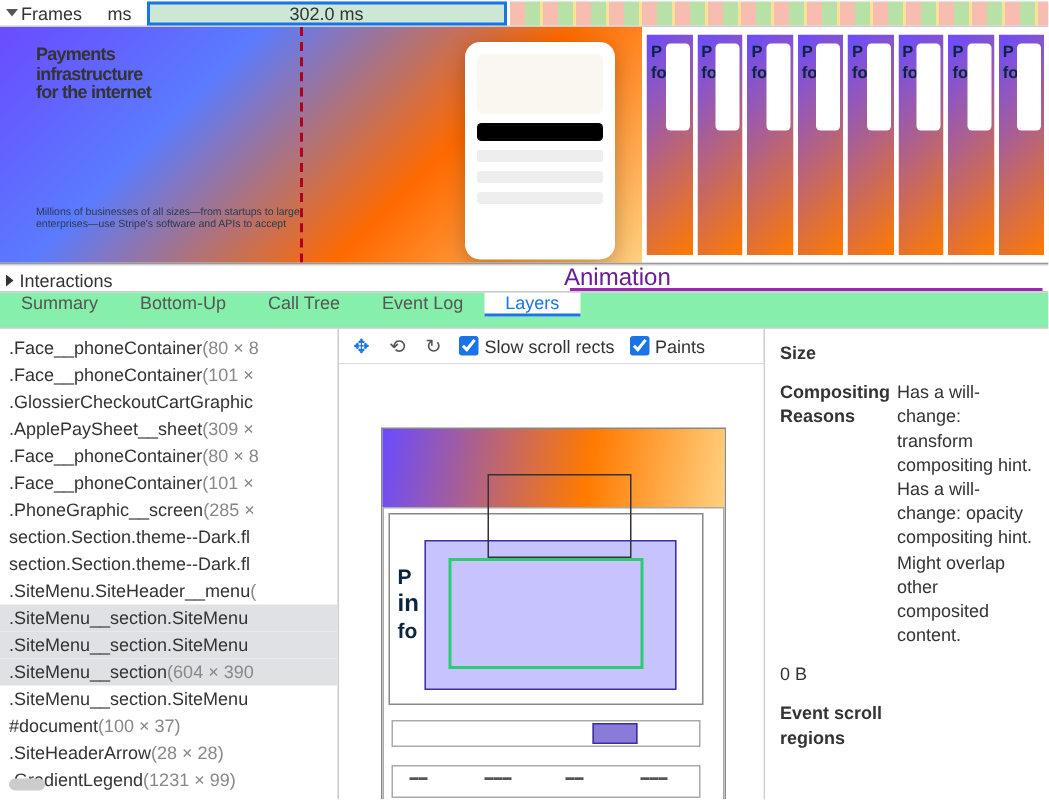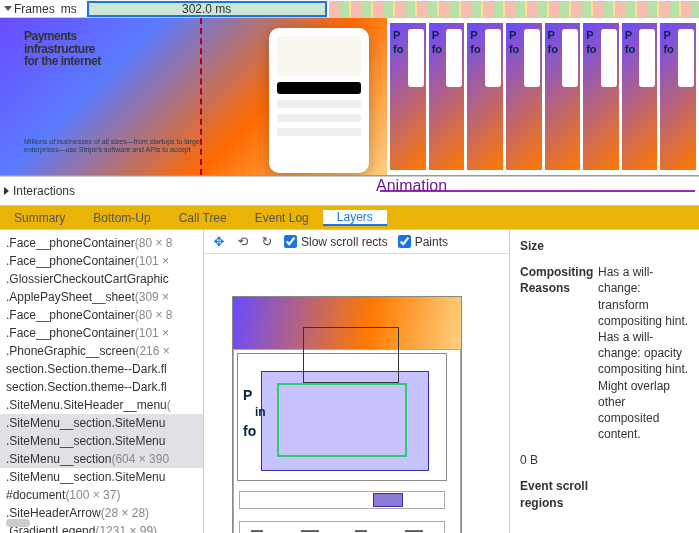--- a/index.html
+++ b/index.html
@@ -1,46 +1,46 @@
 <!DOCTYPE html>
 <html><head>
 <meta charset="utf-8">
 <style>
 *{margin:0;padding:0;box-sizing:border-box;font-family:-apple-system,BlinkMacSystemFont,"Segoe UI",Arial,sans-serif;font-size:12px;color:#333}
 body{width:699px;height:533px;overflow:hidden;background:#fff;display:flex;flex-direction:column}
 .frames{height:18px;display:flex;align-items:center;border-bottom:1px solid #ccc;background:#fff;font-size:11px}
 .frames .label{display:flex;align-items:center;padding:0 4px;gap:2px}
 .frames .tri{width:0;height:0;border-left:4px solid transparent;border-right:4px solid transparent;border-top:5px solid #555}
-.frames .ms1{margin-left:4px}
+.frames .ms1{margin-left:15px}
 .frames .seg{margin-left:6px;border:2px solid #1a73e8;background:#cce8d5;height:16px;width:240px;display:flex;align-items:center;justify-content:center;font-size:11px}
 .frames .rest{flex:1;height:16px;background:repeating-linear-gradient(90deg,#f6bdb0 0 10px,#b7e1a7 10px 20px,#fde293 20px 22px);margin-left:2px}
 .thumbs{height:158px;background:#eee;display:flex;border-bottom:1px solid #999;position:relative}
-.thumbs .big{width:387px;height:100%;position:relative;overflow:hidden;background:linear-gradient(135deg,#6a4bff 0%,#5a7bff 30%,#ff6a00 65%,#ffd080 100%)}
+.thumbs .big{width:428px;height:100%;position:relative;overflow:hidden;background:linear-gradient(135deg,#6a4bff 0%,#5a7bff 30%,#ff6a00 65%,#ffd080 100%)}
 .thumbs .big .txt{position:absolute;left:24px;top:12px;color:#0a2540;font-weight:600;font-size:24px;line-height:1.05;letter-spacing:-0.5px}
 .thumbs .big .sub{position:absolute;left:24px;top:120px;color:#2a3b50;font-size:7px;line-height:1.2;width:190px}
 .thumbs .big .phone{position:absolute;right:18px;top:10px;width:100px;height:145px;background:#fff;border-radius:10px;box-shadow:0 4px 14px rgba(0,0,0,.25)}
 .thumbs .big .phone .card{margin:8px 8px 0;height:40px;background:#faf7f0;border-radius:4px}
 .thumbs .big .phone .btn{margin:6px 8px 0;height:12px;background:#000;border-radius:3px}
 .thumbs .big .phone .row{margin:6px 8px 0;height:8px;background:#eee;border-radius:2px}
 .thumbs .big .dash{position:absolute;left:200px;top:0;bottom:0;border-left:2px dashed #b00020}
 .thumbs .small{flex:1;display:flex;gap:1px;overflow:hidden;padding:4px 2px;background:#fff}
 .thumbs .small .th{width:42px;height:100%;background:linear-gradient(135deg,#6a4bff,#ff7a00);position:relative;border:1px solid #fff}
 .thumbs .small .th .t1{position:absolute;left:3px;top:6px;color:#0a2540;font-weight:700;font-size:11px}
 .thumbs .small .th .t2{position:absolute;left:3px;top:20px;color:#0a2540;font-weight:700;font-size:11px}
 .thumbs .small .th .ph{position:absolute;right:2px;top:6px;width:16px;height:58px;background:#fff;border-radius:3px}
-.interactions{height:30px;display:flex;align-items:center;border-bottom:1px solid #ccc;border-top:1px solid #ccc;font-size:11px;color:#555}
+.interactions{height:19px;display:flex;align-items:flex-end;border-bottom:1px solid #ccc;border-top:1px solid #ccc;font-size:11px;color:#555}
 .interactions .l{display:flex;align-items:center;gap:4px;padding:0 4px;width:376px}
 .interactions .l .tr{width:0;height:0;border-top:4px solid transparent;border-bottom:4px solid transparent;border-left:5px solid #333}
 .interactions .line{flex:1;height:2px;background:#9c27b0;margin:0 4px;position:relative}
 .interactions .anim{position:absolute;left:376px;top:0;font-size:16px;color:#6a1b9a}
-.tabs{height:24px;display:flex;align-items:center;border-bottom:1px solid #ccc;background:#eab308}
+.tabs{height:24px;display:flex;align-items:flex-start;border-bottom:1px solid #ccc;background:#86efac}
 .tabs .tab{padding:0 14px;display:flex;align-items:center;cursor:pointer;color:#555;font-size:12px}
 .tabs .tab.act{color:#1a73e8;border-bottom:2px solid #1a73e8;background:#fff}
 .main{flex:1;display:flex;overflow:hidden}
-.sidebar{width:204px;border-right:1px solid #ccc;overflow-y:auto;padding:4px 0;position:relative}
+.sidebar{width:226px;border-right:1px solid #ccc;overflow-y:auto;padding:4px 0;position:relative}
 .sidebar .item{padding:2px 6px;font-size:12px;white-space:nowrap;overflow:hidden;text-overflow:ellipsis;cursor:default}
 .sidebar .item.sel{background:#dfe1e5}
 .sidebar .dim{color:#888}
 .sidebar::-webkit-scrollbar{width:7px}
 .sidebar::-webkit-scrollbar-thumb{background:#bbb;border-radius:4px}
 .center{flex:1;display:flex;flex-direction:column}
 .toolbar{height:24px;display:flex;align-items:center;gap:10px;padding:0 8px;border-bottom:1px solid #ddd}
 .toolbar .icn{width:14px;height:14px;display:flex;align-items:center;justify-content:center;color:#1a73e8;cursor:pointer;font-size:13px}
 .toolbar label{display:flex;align-items:center;gap:4px;font-size:12px;cursor:pointer}
 .toolbar input[type=checkbox]{width:13px;height:13px;accent-color:#1a73e8}
@@ -152,21 +152,21 @@
 </div>
 
 <div class="main">
   <div class="sidebar" id="sb">
     <div class="item"><span>.Face__phoneContainer</span><span class="dim">(80 × 8</span></div>
       <div class="item"><span>.Face__phoneContainer</span><span class="dim">(101 ×</span></div>
       <div class="item"><span>.GlossierCheckoutCartGraphic</span><span class="dim"></span></div>
       <div class="item"><span>.ApplePaySheet__sheet</span><span class="dim">(309 ×</span></div>
       <div class="item"><span>.Face__phoneContainer</span><span class="dim">(80 × 8</span></div>
       <div class="item"><span>.Face__phoneContainer</span><span class="dim">(101 ×</span></div>
-      <div class="item"><span>.PhoneGraphic__screen</span><span class="dim">(216 ×</span></div>
+      <div class="item"><span>.PhoneGraphic__screen</span><span class="dim">(285 ×</span></div>
       <div class="item"><span>section.Section.theme--Dark.fl</span><span class="dim"></span></div>
       <div class="item"><span>section.Section.theme--Dark.fl</span><span class="dim"></span></div>
       <div class="item"><span>.SiteMenu.SiteHeader__menu</span><span class="dim">(</span></div>
       <div class="item sel"><span>.SiteMenu__section.SiteMenu</span><span class="dim"></span></div>
       <div class="item sel"><span>.SiteMenu__section.SiteMenu</span><span class="dim"></span></div>
       <div class="item sel"><span>.SiteMenu__section</span><span class="dim">(604 × 390</span></div>
       <div class="item"><span>.SiteMenu__section.SiteMenu</span><span class="dim"></span></div>
       <div class="item"><span>#document</span><span class="dim">(100 × 37)</span></div>
       <div class="item"><span>.SiteHeaderArrow</span><span class="dim">(28 × 28)</span></div>
       <div class="item"><span>.GradientLegend</span><span class="dim">(1231 × 99)</span></div>
@@ -189,21 +189,21 @@
     </div>
     <div class="canvas">
       <div class="cv-outer">
         <div class="bg"></div>
         <div class="rwhite" style="left:0;top:52px;right:0;bottom:0"></div>
         <div class="rect" style="left:4px;top:56px;width:210px;height:128px;background:#fff;border:1px solid #888"></div>
         <div class="rect" style="left:28px;top:74px;width:168px;height:100px"></div>
         <div class="grn" style="left:44px;top:86px;width:130px;height:74px"></div>
         <div class="rect" style="left:70px;top:30px;width:96px;height:56px;background:transparent;border:1px solid #333"></div>
         <div class="txt" style="left:10px;top:90px;font-size:14px">P</div>
-        <div class="txt" style="left:22px;top:108px;font-size:12px">in</div>
+        <div class="txt" style="left:10px;top:108px;font-size:16px">in</div>
         <div class="txt" style="left:10px;top:126px;font-size:14px">fo</div>
         <div class="rwhite" style="left:6px;top:194px;width:206px;height:18px"></div>
         <div class="rect" style="left:140px;top:196px;width:30px;height:14px;background:#8b7bd8"></div>
         <div class="rwhite" style="left:6px;top:224px;width:206px;height:22px"></div>
         <div class="lg" style="left:18px;top:230px">▬▬</div>
         <div class="lg" style="left:68px;top:230px">▬▬▬</div>
         <div class="lg" style="left:122px;top:230px">▬▬</div>
         <div class="lg" style="left:172px;top:230px">▬▬▬</div>
       </div>
     </div>

